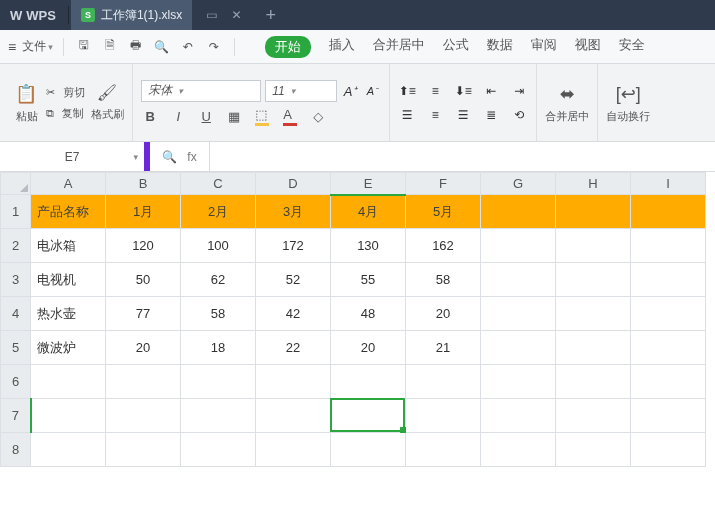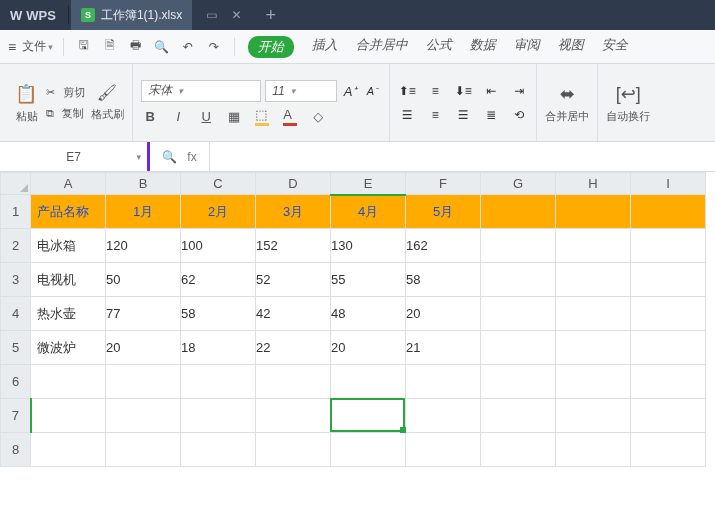--- a/index.html
+++ b/index.html
@@ -12,21 +12,21 @@
 .tab-active .doc-icon { width: 14px; height: 14px; background: #3fb25a; border-radius: 2px; display: flex; align-items: center; justify-content: center; color: #fff; font-size: 9px; font-weight: bold; }
 .tab-right-icons { display: flex; align-items: center; gap: 14px; padding: 0 14px; color: #9aa4b3; }
 .newtab { width: 30px; text-align: center; color: #9aa4b3; font-size: 18px; }
 
 
 .menubar { height: 34px; border-bottom: 1px solid #d8dce1; display: flex; align-items: center; padding: 0 8px; gap: 6px; background: #f7f8fa; }
 .hamburger { font-size: 14px; color: #555; }
 .file-btn { display: flex; align-items: center; gap: 2px; color: #555; }
 .vdiv { width: 1px; height: 18px; background: #d8dce1; margin: 0 4px; }
 .qat-icon { width: 20px; height: 20px; display: flex; align-items: center; justify-content: center; color: #555; }
-.ribbon-tabs { display: flex; gap: 18px; margin-left: 3px; font-size: 13px; color: #555; font-style: italic; }
+.ribbon-tabs { display: flex; gap: 18px; margin-left: 20px; font-size: 13px; color: #555; }
 .ribbon-tab-active { background: #2aa83f; color: #fff; padding: 2px 10px; border-radius: 10px; font-size: 13px; }
 
 
 .toolbar { height: 78px; background: #f2f3f5; border-bottom: 1px solid #d8dce1; display: flex; align-items: center; padding: 0 6px; }
 .group { display: flex; flex-direction: column; justify-content: center; height: 100%; padding: 0 8px; border-right: 1px solid #dcdfe3; gap: 4px; }
 .group:last-child { border-right: none; }
 .paste-group { flex-direction: row; gap: 6px; align-items: center; }
 .big-btn { display: flex; flex-direction: column; align-items: center; gap: 2px; color: #555; font-size: 11px; }
 .big-btn .ic { width: 26px; height: 26px; display: flex; align-items: center; justify-content: center; font-size: 18px; }
 .small-row { display: flex; align-items: center; gap: 8px; color: #555; font-size: 11px; }
@@ -44,37 +44,37 @@
 .fill-bar { background:#f6c343; width:14px; }
 .font-bar { background:#d23b2f; width:14px; }
 
 .align-group { gap: 6px; }
 .align-row { display: flex; gap: 10px; }
 
 .merge-group, .wrap-group { align-items:center; }
 
 
 .fx-area { height: 30px; border-bottom: 1px solid #d8dce1; display: flex; align-items: stretch; }
-.namebox { width: 150px; border-right: 3px solid #6d28d9; display:flex; align-items:center; justify-content:center; background:#fff; color:#555; font-size:12px; position:relative;}
+.namebox { width: 150px; border-right: 6px solid #6d28d9; display:flex; align-items:center; justify-content:center; background:#fff; color:#555; font-size:12px; position:relative;}
 .namebox .caret { position:absolute; right:6px; color:#888; font-size:9px;}
 .fx-btns { width: 60px; display:flex; align-items:center; justify-content:center; gap:10px; color:#777; border-right:1px solid #d8dce1; }
 .fx-input { flex:1; background:#fff; }
 
 
 .grid-wrap { position: relative; }
 table.sheet { border-collapse: collapse; table-layout: fixed; }
 .sheet th, .sheet td { border: 1px solid #dcdfe3; font-size: 13px; color:#333; background:#fff; }
 .sheet thead th { background:#e9ecef; color:#555; font-weight:normal; height:22px; }
 .sheet tbody th.rowhdr { background:#e9ecef; color:#555; font-weight:normal; width:30px; height:34px; }
 .corner { width:30px; background:#e9ecef; position:relative;}
 .corner::after{ content:""; position:absolute; right:2px; bottom:2px; width:0;height:0; border-left:8px solid transparent; border-bottom:8px solid #b7bdc4;}
 .col { width: 75px; }
-.hdr-row td { background:#ffab00; color:#1d4ed8; text-align:center; height:34px; font-size:13px; }
+.hdr-row td { background:#ffab00; color:#404040; text-align:center; height:34px; font-size:13px; }
 .hdr-row td.prod { text-align:left; padding-left:6px; }
-.datacell { text-align:left; }
+.datacell { text-align:center; }
 .prodcell { text-align:left; padding-left:6px;margin-left:32px; }
 
 
 th.colE { background:#d9e7d6; color:#2a7a2a; border-bottom:2px solid #2aa83f;}
 
 th.row7 { background:#d9e7d6; color:#2a7a2a; border-right:2px solid #2aa83f;}
 
 
 .sel { position:absolute; border:2px solid #2aa83f; pointer-events:none; }
 .sel-handle { position:absolute; width:6px; height:6px; background:#2aa83f; right:-3px; bottom:-3px; }
@@ -258,21 +258,21 @@
       <td>5月</td>
       <td></td>
           <td></td>
           <td></td>
     </tr>
     <tr>
       <th class="rowhdr">2</th>
       <td class="prodcell">电冰箱</td>
       <td class="datacell">120</td>
       <td class="datacell">100</td>
-      <td class="datacell">152</td>
+      <td class="datacell">172</td>
       <td class="datacell">130</td>
       <td class="datacell">162</td>
       <td></td>
           <td></td>
           <td></td>
     </tr>
     <tr>
       <th class="rowhdr">3</th>
       <td class="prodcell">电视机</td>
       <td class="datacell">50</td>

